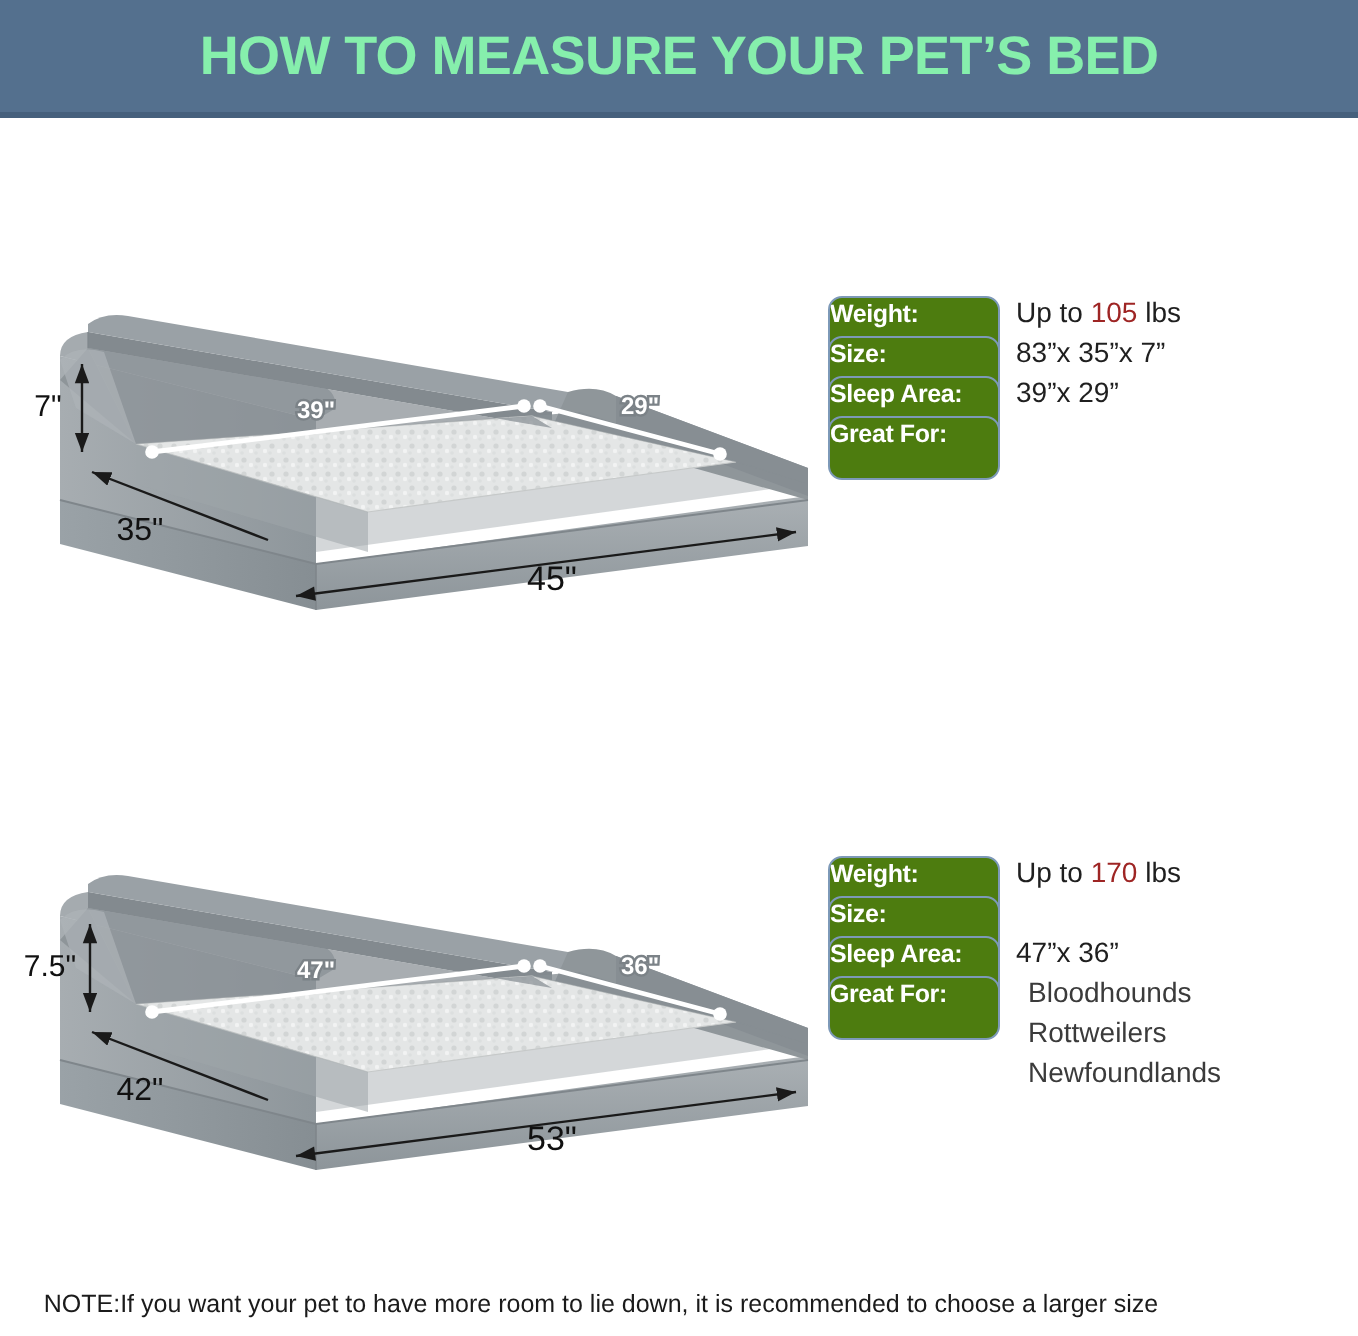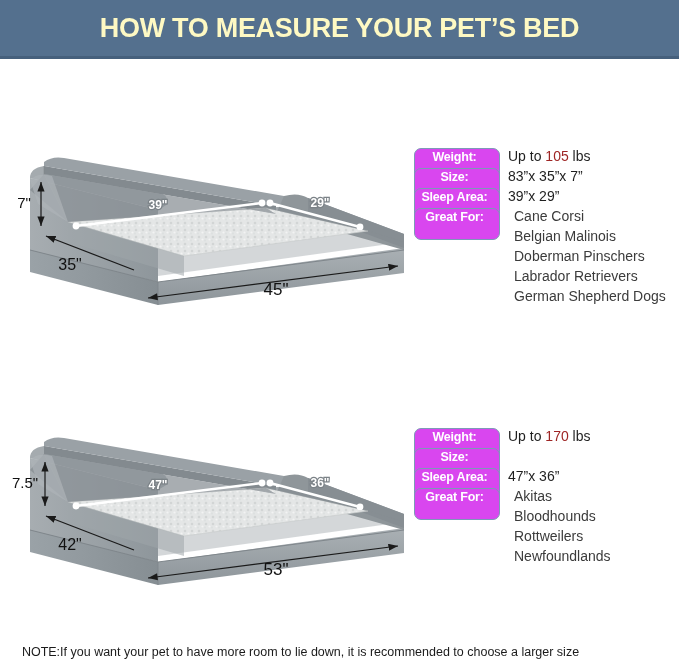--- a/index.html
+++ b/index.html
@@ -23,21 +23,21 @@
     width: 679px;
     height: 59px;
     background: #54708e;
     border-bottom: 3px solid #46607c;
     display: flex;
     align-items: center;
     justify-content: center;
     box-sizing: border-box;
   }
   .banner-title {
-    color: #fef9c3;
+    color: #86efac;
     font-size: 27px;
     font-weight: bold;
     letter-spacing: -0.3px;
     white-space: nowrap;
     font-family: "Liberation Sans", sans-serif;
   }
 
   
   .product {
     position: absolute;
@@ -66,27 +66,27 @@
   .spec-row {
     display: flex;
     align-items: flex-start;
     height: 20px;
   }
   .spec-pill {
     width: 86px;
     min-width: 86px;
     height: 32px;
     line-height: 16px;
-    background: #d946ef;
+    background: #4d7c0f;
     border: 1.5px solid #7d99b8;
     border-radius: 7px;
     color: #ffffff;
     font-size: 12.5px;
     font-weight: bold;
-    text-align: center;
+    text-align: left;
     padding-right: 5px;
     box-sizing: border-box;
     margin-top: 2px;
     letter-spacing: -0.2px;
     overflow: hidden;
     white-space: nowrap;
   }
   .spec-value {
     margin-left: 8px;
     font-size: 14px;
@@ -234,27 +234,20 @@
     <div class="spec-row">
       <div class="spec-pill">Size:</div>
       <div class="spec-value">83”x 35”x 7”</div>
     </div>
     <div class="spec-row">
       <div class="spec-pill">Sleep Area:</div>
       <div class="spec-value">39”x 29”</div>
     </div>
     <div class="spec-row">
       <div class="spec-pill">Great For:</div>
-    </div>
-    <div class="breed-list">
-      <div class="breed-item">Cane Corsi</div>
-      <div class="breed-item">Belgian Malinois</div>
-      <div class="breed-item">Doberman Pinschers</div>
-      <div class="breed-item">Labrador Retrievers</div>
-      <div class="breed-item">German Shepherd Dogs</div>
     </div>
   </div>
 </div>
 
 <div class="product" id="product-2">
 
   <div class="bed-figure">
     <svg class="bed-svg" viewBox="0 0 404 190">
       <defs>
         <linearGradient id="g2-front" x1="0" y1="0" x2="0" y2="1">
@@ -334,21 +327,20 @@
       <div class="spec-pill">Size:</div>
     </div>
     <div class="spec-row">
       <div class="spec-pill">Sleep Area:</div>
       <div class="spec-value">47”x 36”</div>
     </div>
     <div class="spec-row">
       <div class="spec-pill">Great For:</div>
     </div>
     <div class="breed-list">
-      <div class="breed-item">Akitas</div>
       <div class="breed-item">Bloodhounds</div>
       <div class="breed-item">Rottweilers</div>
       <div class="breed-item">Newfoundlands</div>
     </div>
   </div>
 </div>
 
 <div class="footer-note">NOTE:If you want your pet to have more room to lie down, it is recommended to choose a larger size</div>
 
 </body></html>

